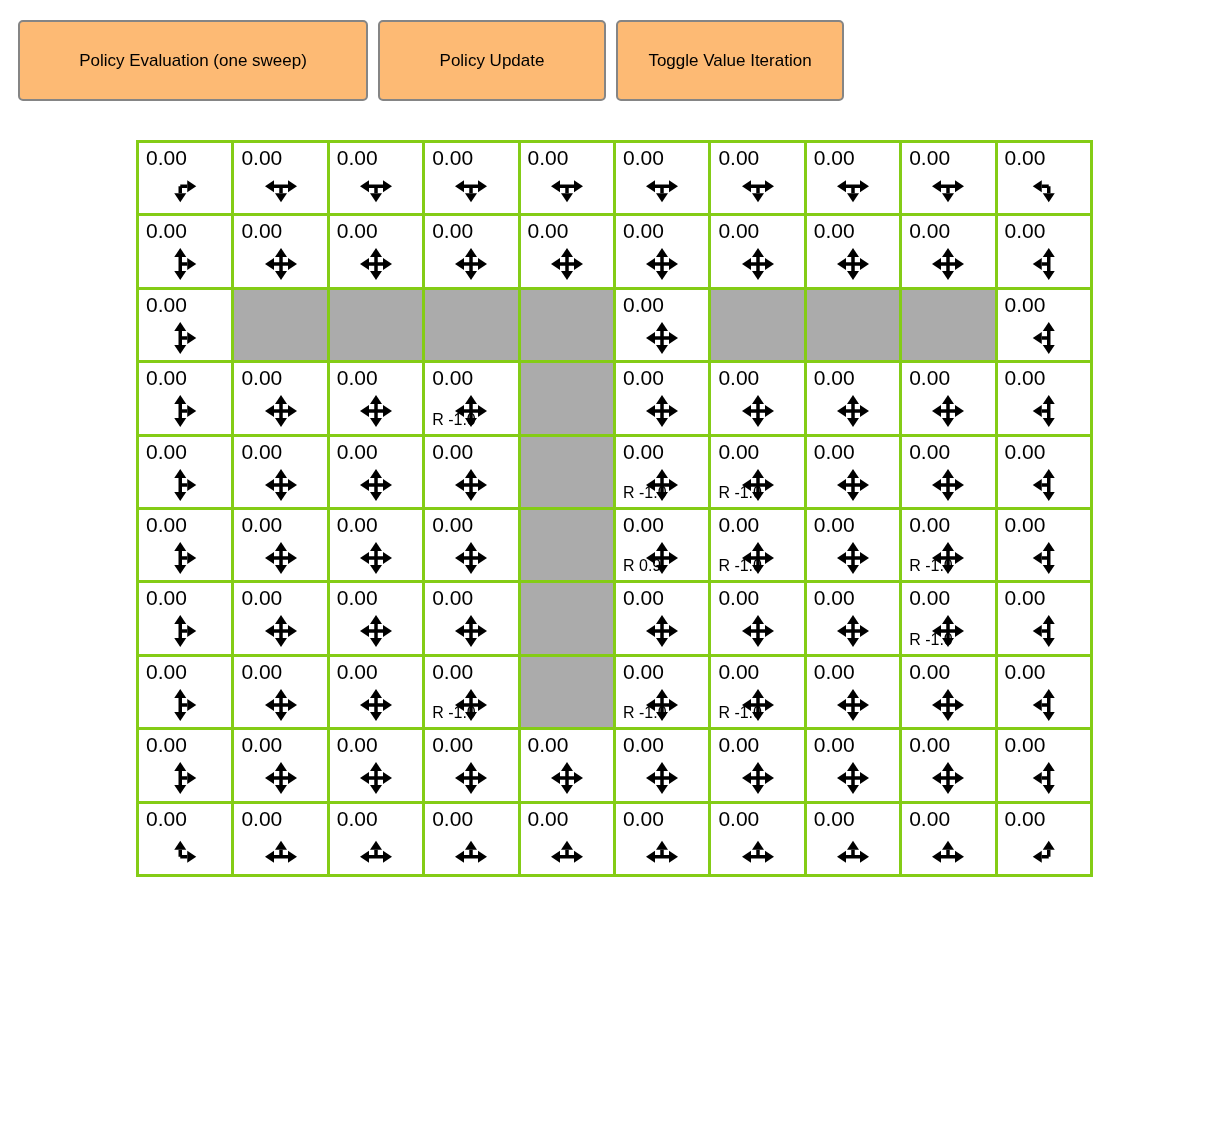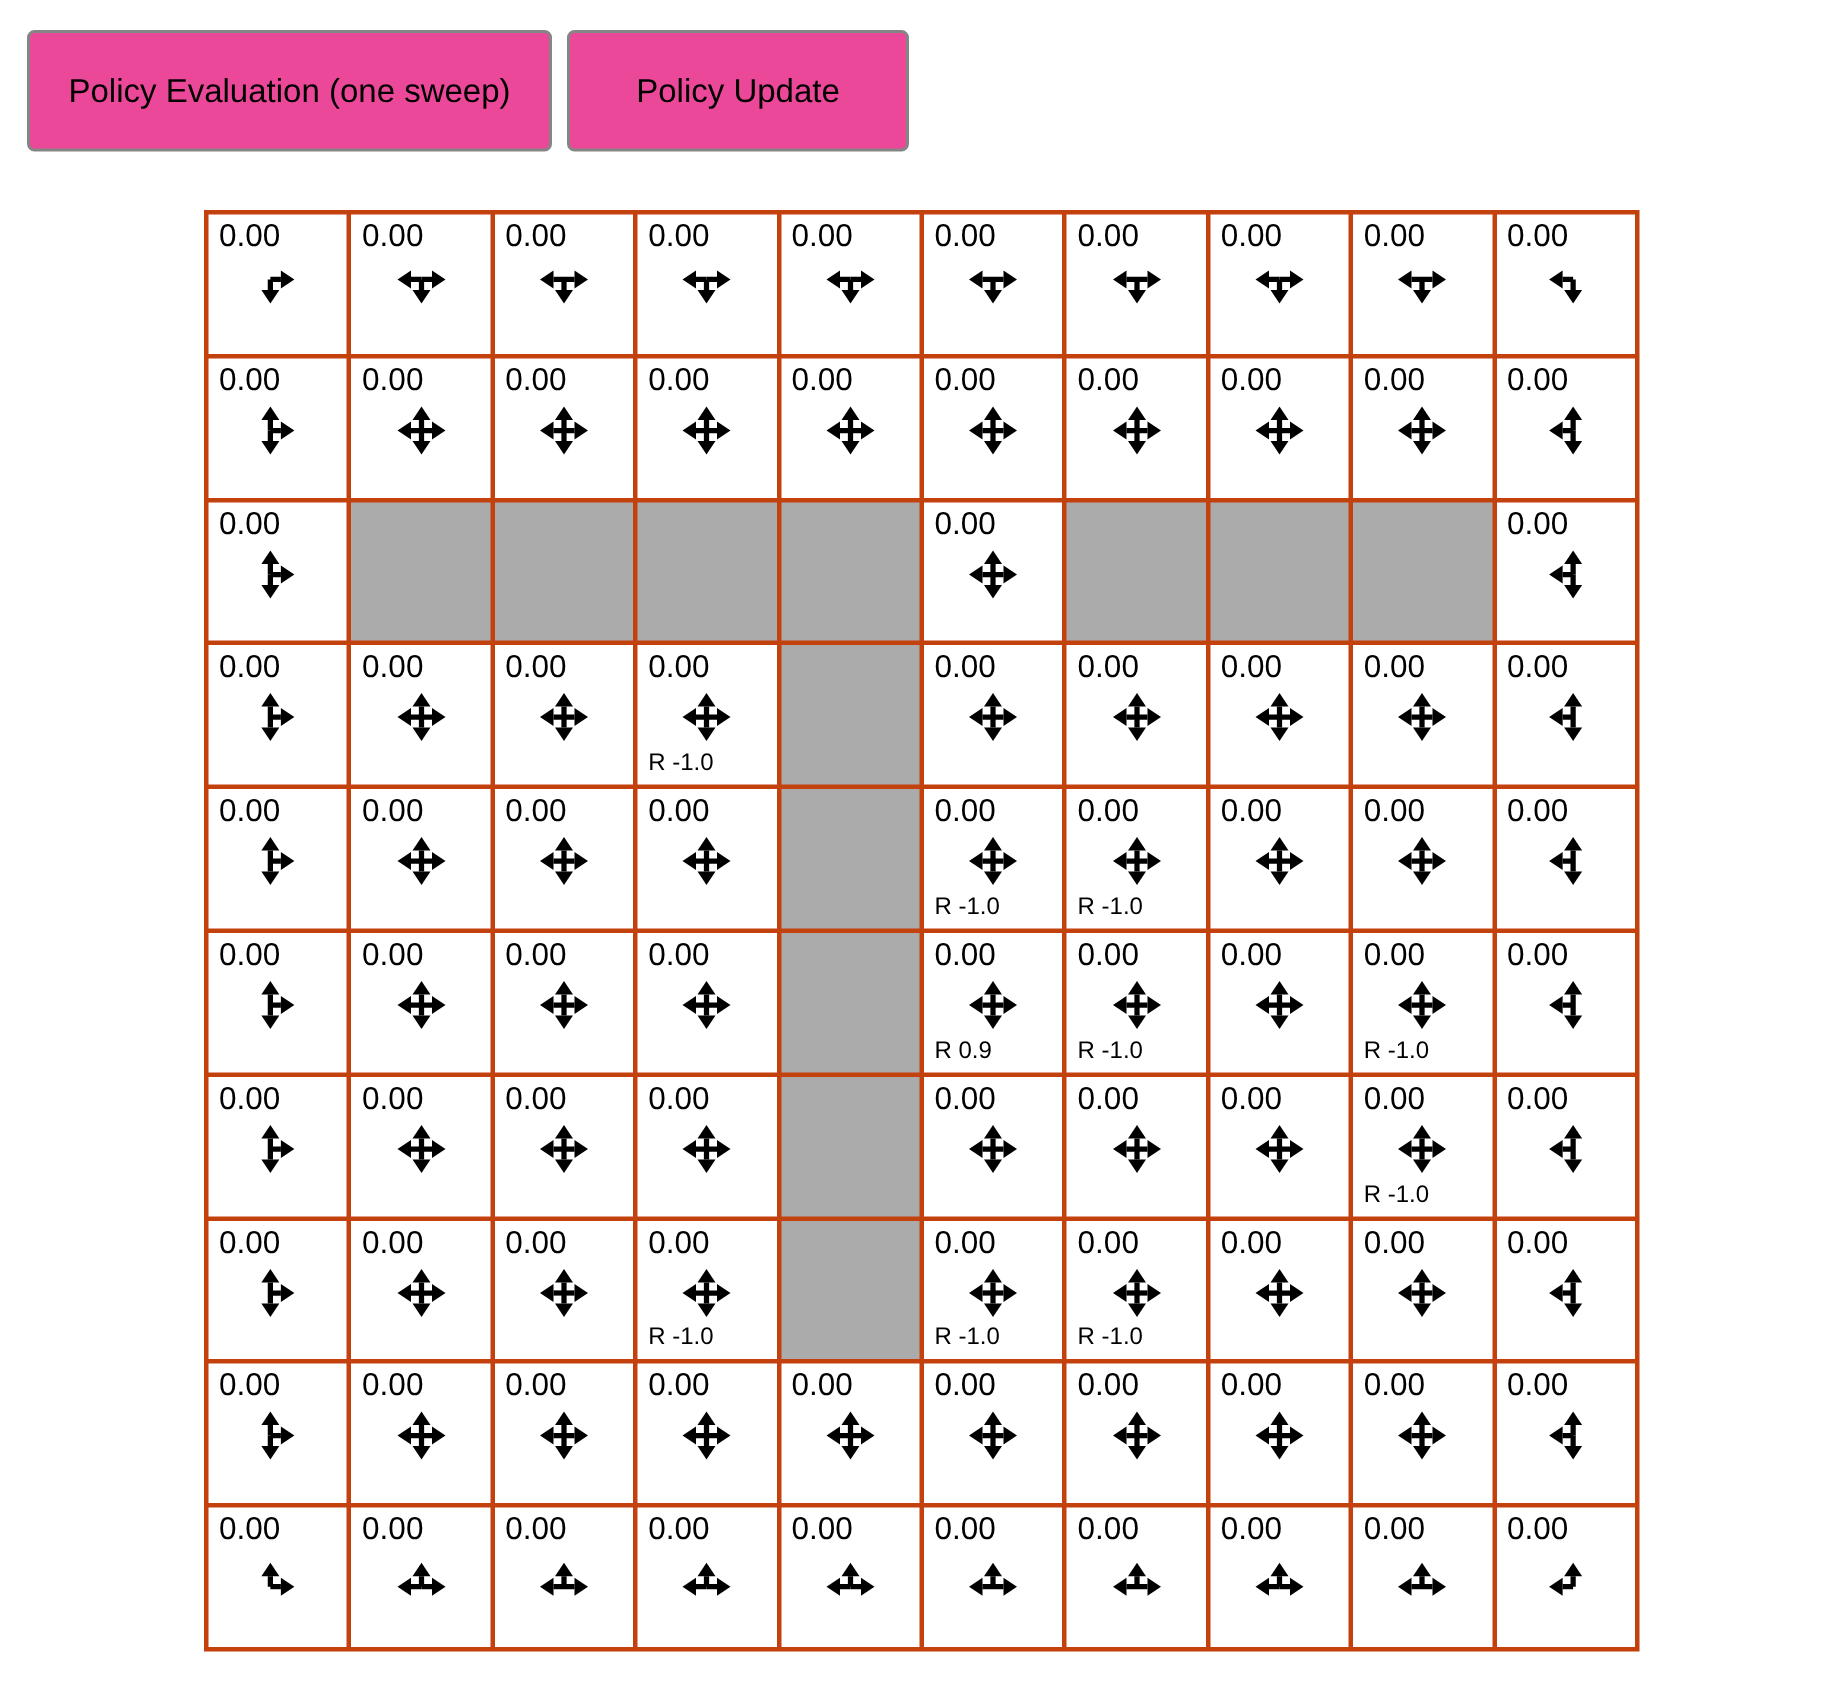--- a/index.html
+++ b/index.html
@@ -7,32 +7,32 @@
     width:1232px;height:1124px;position:relative;overflow:hidden;
     font-family:"Liberation Sans", sans-serif;color:#000;
   }
   
   .toolbar{
     position:absolute;left:18px;top:20px;
     display:flex;gap:10px;
   }
   .btn{
     height:81px;box-sizing:border-box;
-    background:#ec4899;border:2px solid #858585;border-radius:5px;
-    font-family:"Liberation Sans", sans-serif;font-size:22px;color:#000;
+    background:#fdba74;border:2px solid #858585;border-radius:5px;
+    font-family:"Liberation Sans", sans-serif;font-size:17px;color:#000;
     display:flex;align-items:center;justify-content:center;
     cursor:pointer;padding:0 10px;
   }
   .btn.wide{width:350px;}
   .btn.std{width:228px;}
   
   .grid{
     position:absolute;left:136px;top:140px;
-    width:957px;height:961px;box-sizing:border-box;
-    background:#c2410c;padding:3px;
+    width:957px;height:737px;box-sizing:border-box;
+    background:#84cc16;padding:3px;
     display:grid;
     grid-template-columns:repeat(10,1fr);
     grid-template-rows:repeat(10,1fr);
     gap:3px;
   }
   .cell{
     position:relative;background:#ffffff;overflow:hidden;
   }
   .cell.wall{background:#ababab;}
   .val{
@@ -47,20 +47,21 @@
     position:absolute;bottom:5px;left:7px;
     font-size:16px;color:#000;
   }
 </style>
 </head>
 <body>
 
 <div class="toolbar">
   <button class="btn wide">Policy Evaluation (one sweep)</button>
   <button class="btn std">Policy Update</button>
+  <button class="btn std">Toggle Value Iteration</button>
 </div>
 
 <div class="grid" id="grid">
     <div class="cell">
       <span class="val">0.00</span>
       <svg width="44" height="44" viewBox="-22 -22 44 44" class="arrows">
         <g transform="translate(-4.75,-4.75)">
           <line x1="0" y1="0" x2="0" y2="7" stroke="#000" stroke-width="3.5"></line>
           <polygon points="0,16 -6,7 6,7" fill="#000"></polygon>
           <line x1="0" y1="0" x2="7" y2="0" stroke="#000" stroke-width="3.5"></line>

